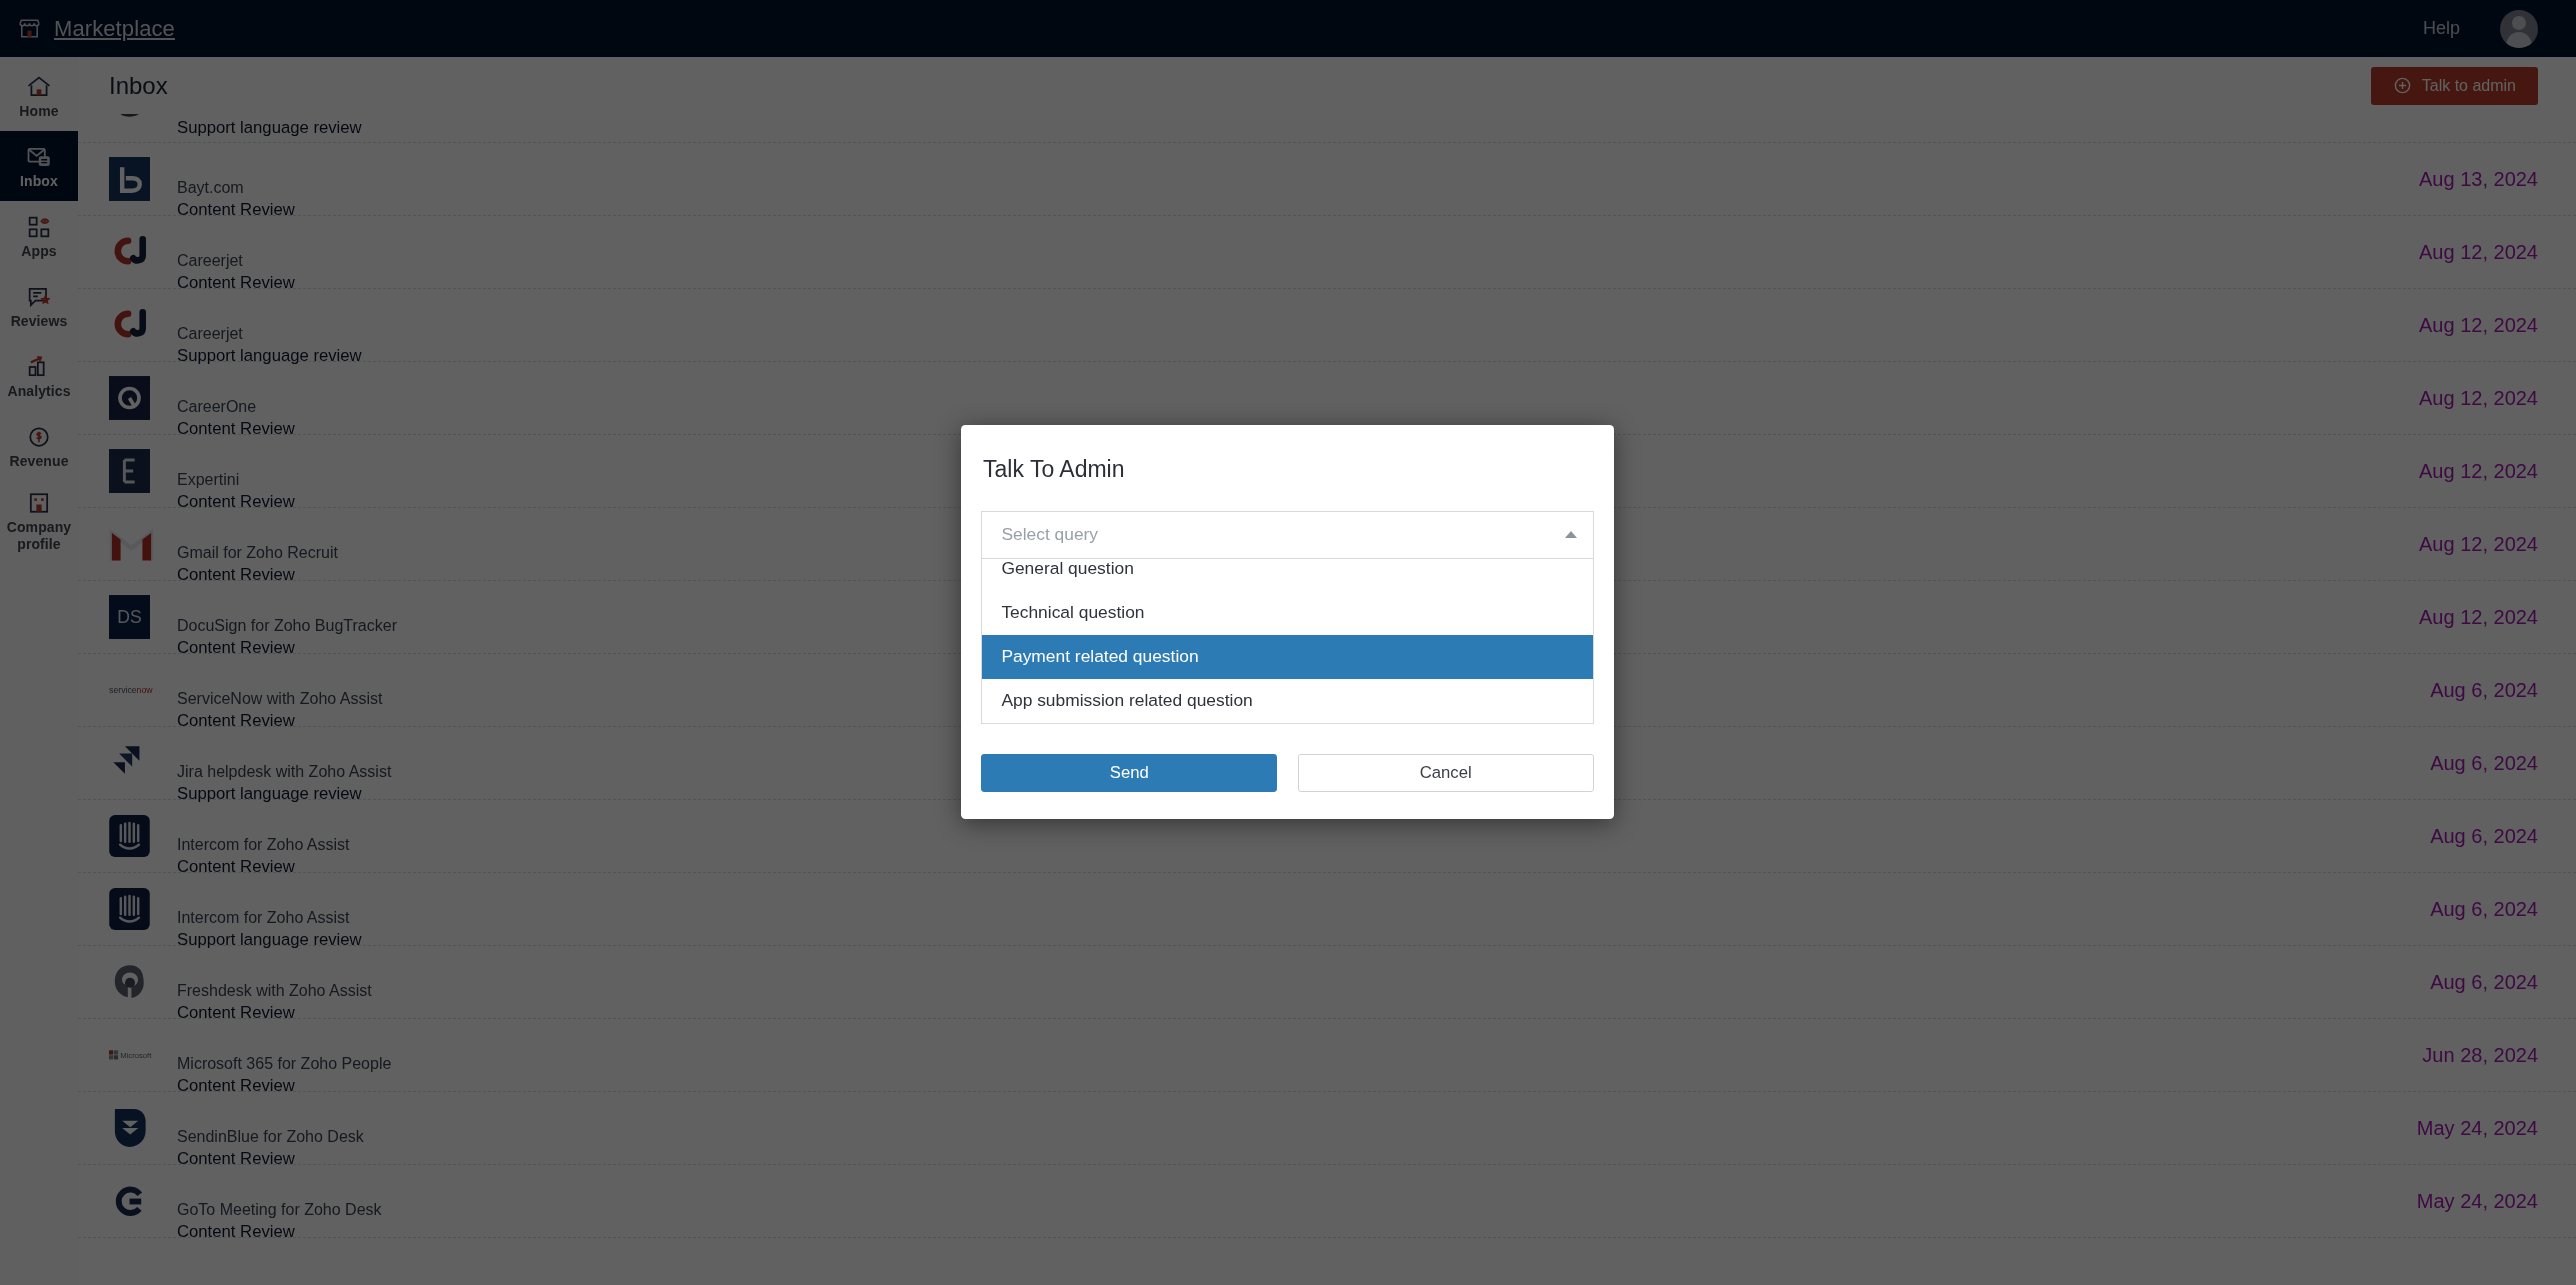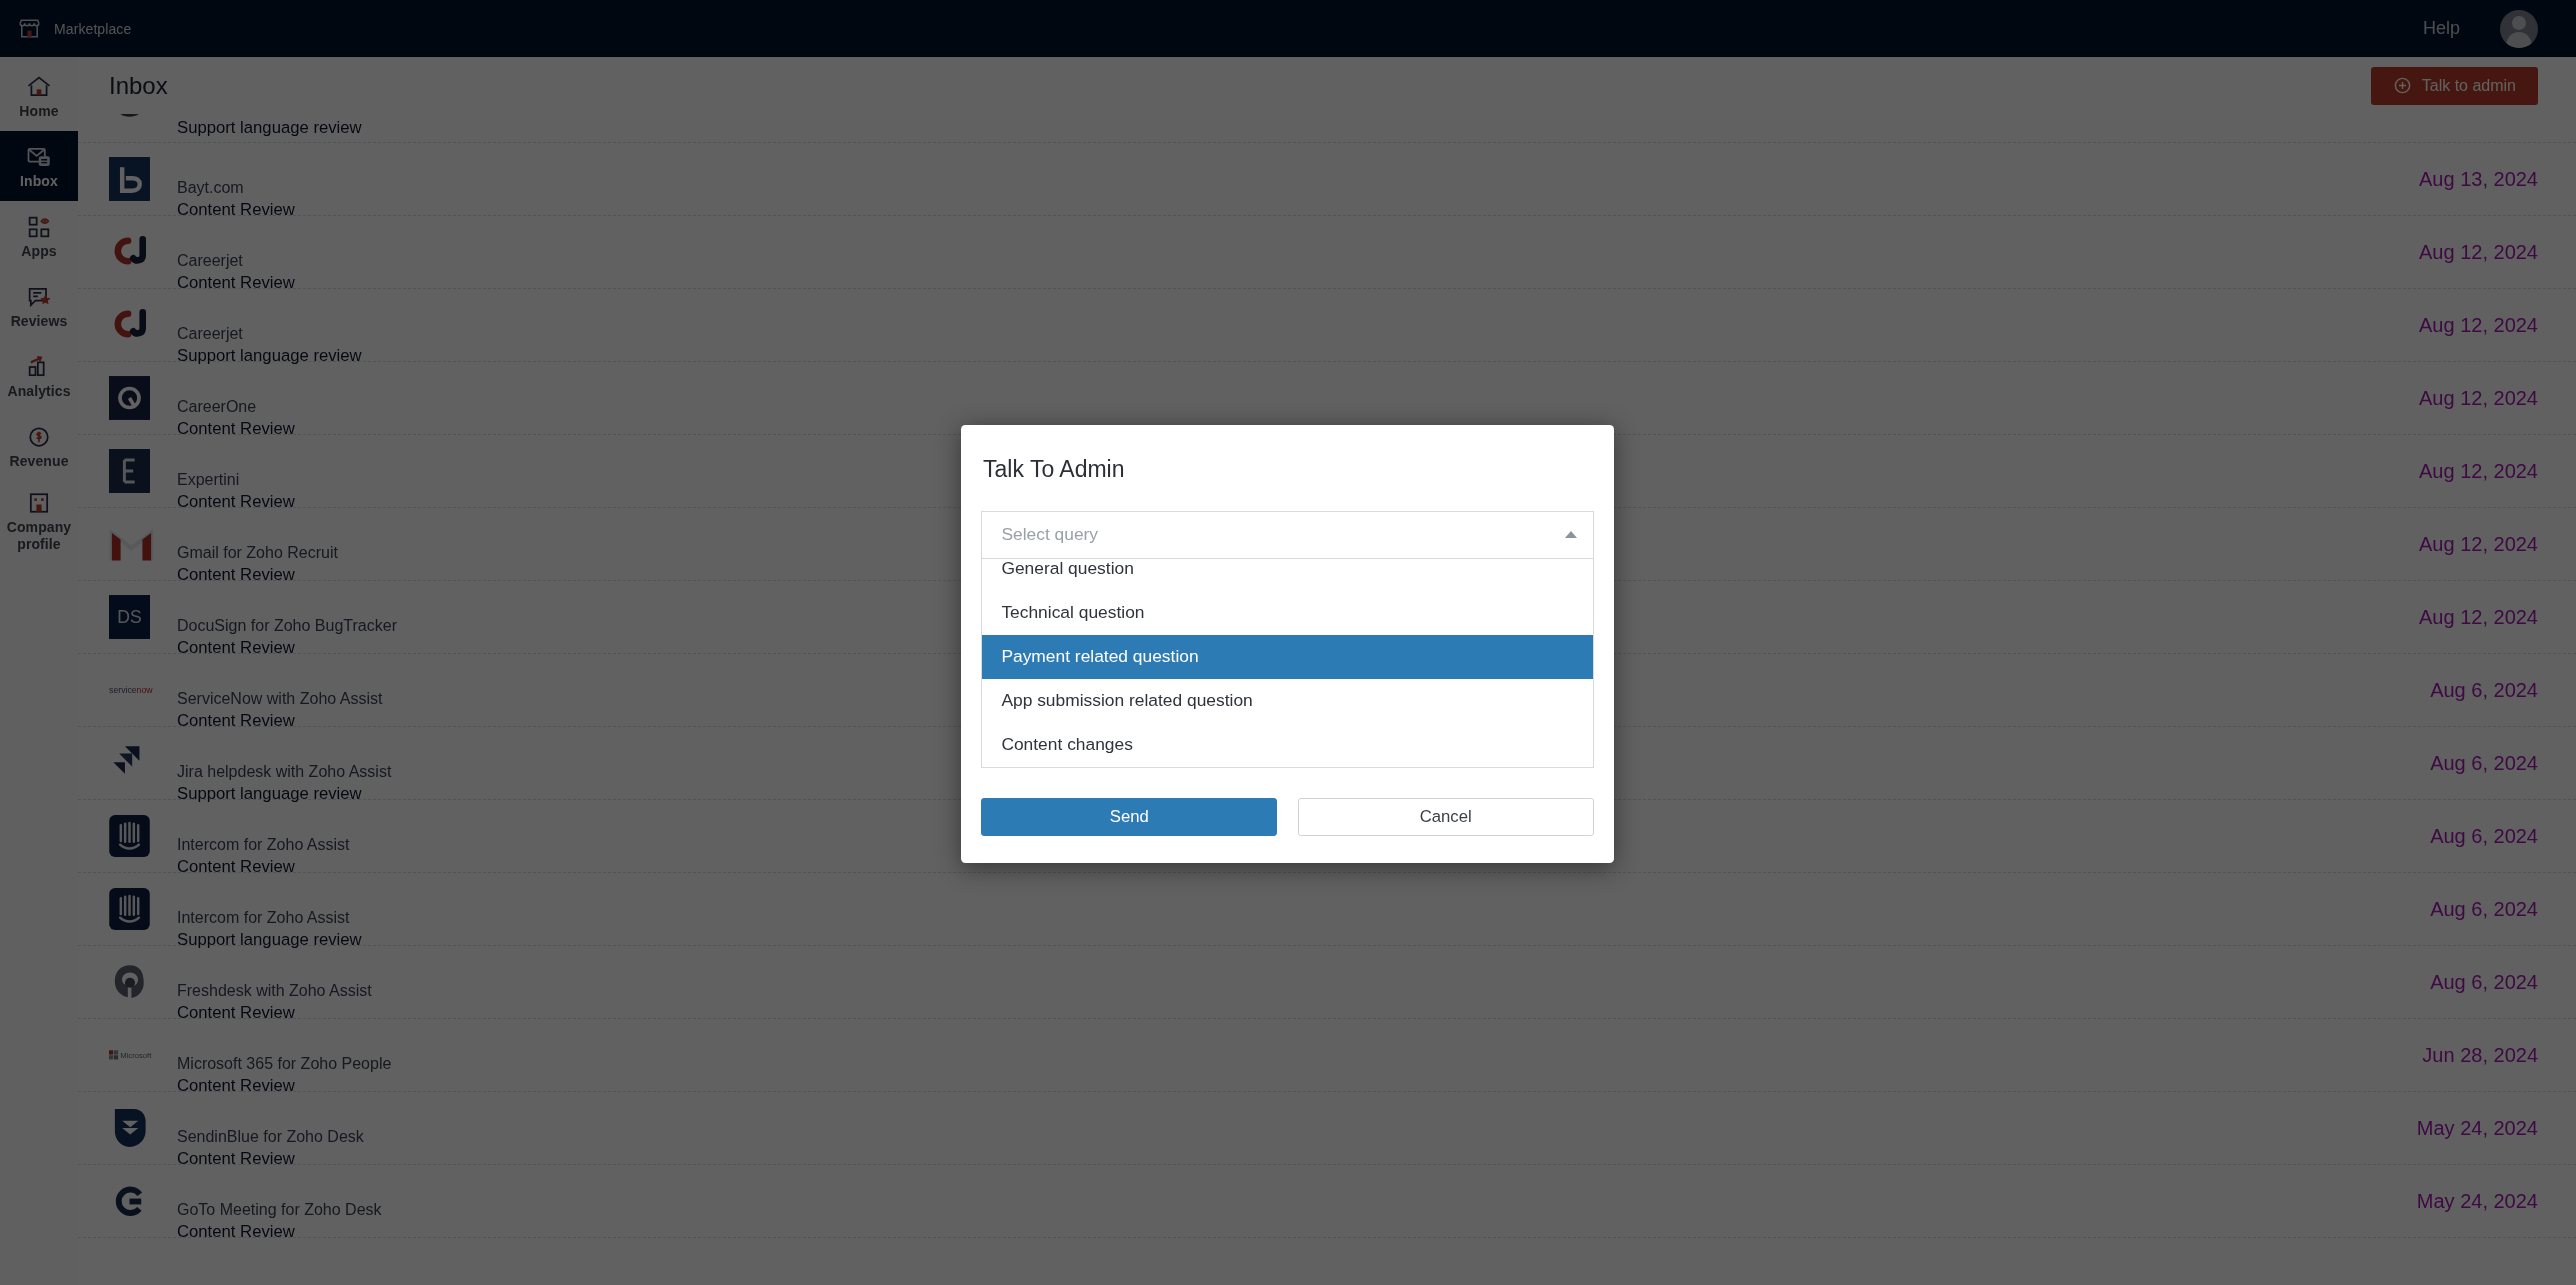--- a/index.html
+++ b/index.html
@@ -23,21 +23,21 @@
   
   .topbar {
     position: absolute; top: 0; left: 0; right: 0; height: 57px;
     background: #05132d;
     display: flex; align-items: center;
     padding: 0 38px 0 17.4px;
     z-index: 5;
   }
   .brand { display: flex; align-items: center; gap: 11.6px; }
   .brand-icon { width: 25px; height: 25px; color: #c9cdd6; display: block; }
-  .brand-title { font-size: 14px; color: #d7dae0; font-weight: 400; letter-spacing: 0.1px; }
+  .brand-title { font-size: 22px; color: #d7dae0; font-weight: 400; letter-spacing: 0.1px; text-decoration: underline; }
   .topbar-right { margin-left: auto; display: flex; align-items: center; gap: 40px; }
   .help-link { font-size: 18px; color: #c6cad2; text-decoration: none; }
   .avatar {
     width: 38px; height: 38px; border-radius: 50%;
     background: #7f8590; position: relative; overflow: hidden; flex: none;
   }
   .avatar::before {
     content:""; position:absolute; left:50%; top:6.5px; width:14px; height:14px;
     border-radius:50%; background:#c7ccd3; transform:translateX(-50%);
   }
@@ -533,21 +533,20 @@
           <span class="select-placeholder">Select query</span>
           <span class="caret-up"></span>
         </div>
 
         <div class="options">
           <div class="options-scroll">
             <div class="option">General question</div>
             <div class="option">Technical question</div>
             <div class="option selected">Payment related question</div>
             <div class="option">App submission related question</div>
-            <div class="option">Content changes</div>
           </div>
         </div>
       </div>
 
       <div class="modal-actions">
         <button class="btn btn-send">Send</button>
         <button class="btn btn-cancel">Cancel</button>
       </div>
     </div>
   </div>

